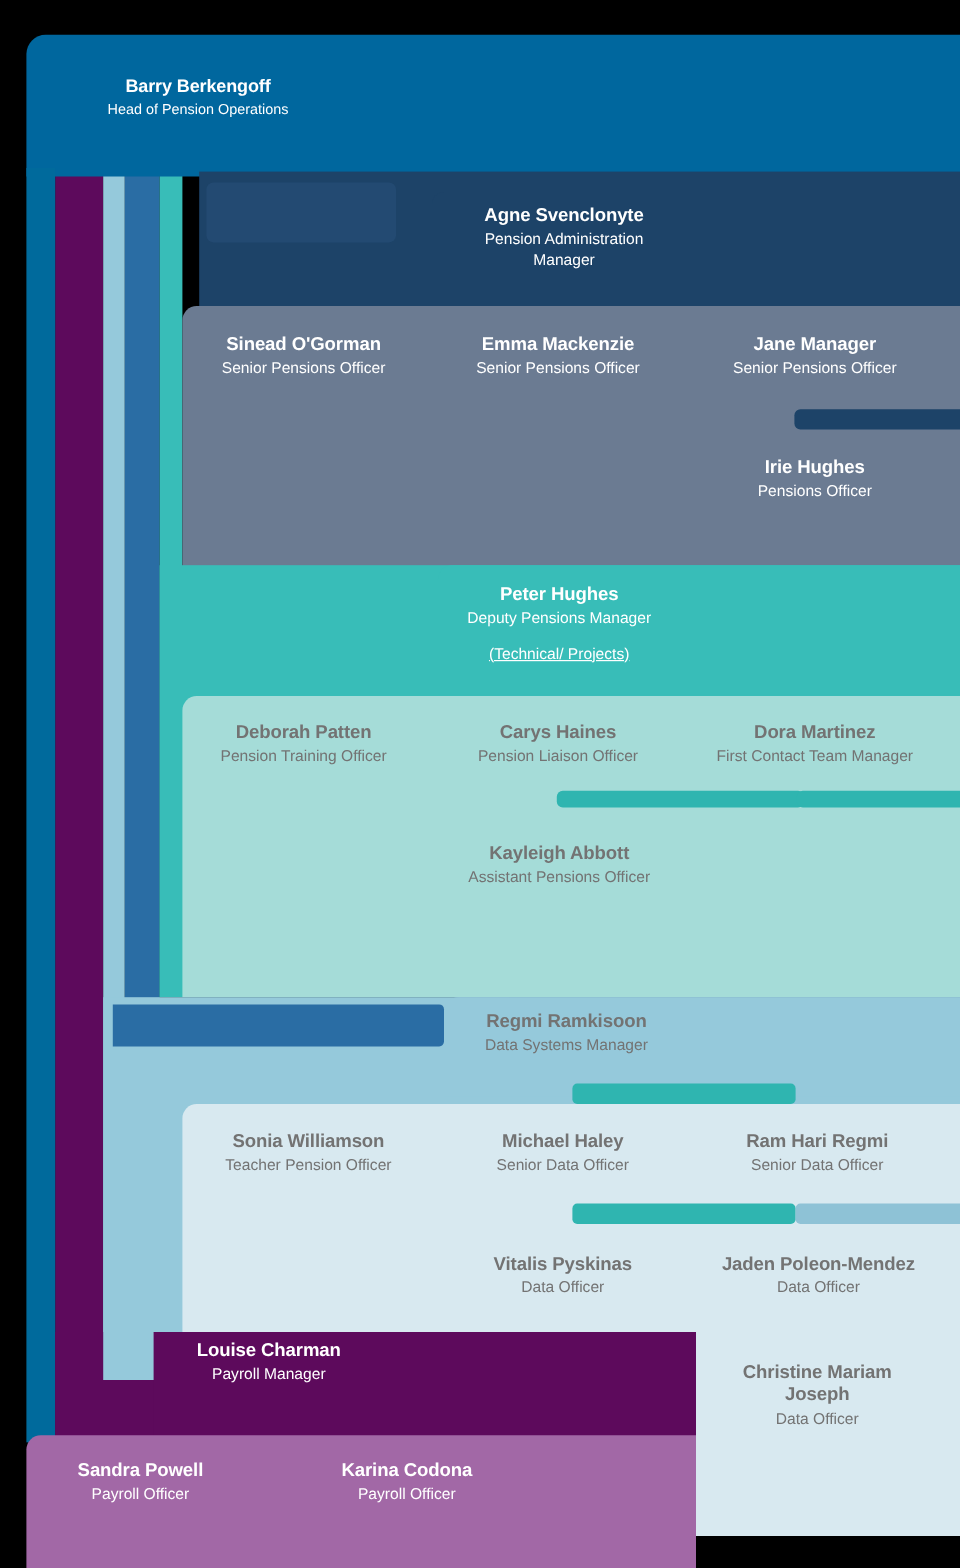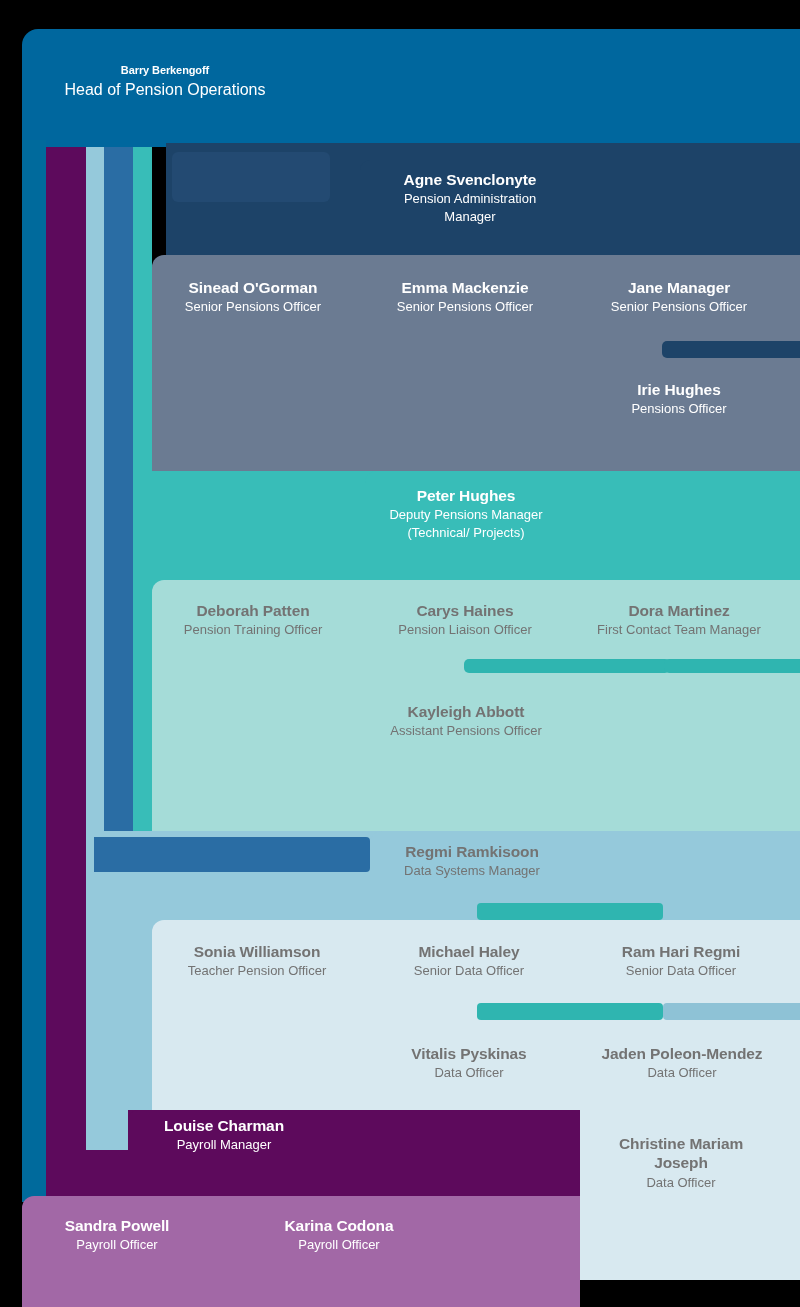--- a/index.html
+++ b/index.html
@@ -39,22 +39,22 @@
     font-weight: normal;
     font-size: 13px;
     line-height: 1.32;
     display: block;
     margin-top: 1px;
   }
   .on-dark .nm, .on-dark .ti { color: #ffffff; }
   .on-light .nm, .on-light .ti { color: #737373; }
 
   
-  #node-root .nm { font-size: 11px; }
-  #node-root .ti { font-size: 16px; }
+  #node-root .nm { font-size: 15px; }
+  #node-root .ti { font-size: 12px; }
 </style>
 </head>
 <body>
 
 <div id="chart-root">
 
   <div class="bar" style="left:46px; top:143px; width:40px; height:1064px; background:#5d0a5c;"></div>
   <div class="bar" style="left:86px; top:143px; width:18px; height:1067px; background:#95c9db;"></div>
   <div class="bar" style="left:104px; top:143px; width:29px; height:718px; background:#2a6da4;"></div>
   <div class="bar" style="left:133px; top:143px; width:19px; height:688px; background:#38bdb8;"></div>
@@ -105,21 +105,21 @@
   </div>
 
   <div class="panel" style="left:133px; top:471px; width:679px; height:360px;
               background:#38bdb8;"></div>
   <div class="panel" style="left:365px; top:471px; width:447px; height:108px;
               background:#38bdb8; border-radius:12px 0 0 0;"></div>
 
   <div class="node on-dark" style="left:380px; top:486px; width:172px;">
     <span class="nm">Peter Hughes</span>
     <span class="ti">Deputy Pensions Manager</span>
-    <span class="ti" style="margin-top:0;">(Technical/ Projects)</span>
+    <span class="ti" style="margin-top:12px;text-decoration:underline;">(Technical/ Projects)</span>
   </div>
 
   <div class="panel" style="left:152px; top:580px; width:660px; height:251px;
               background:#a5dcd8; border-radius:12px 0 0 0;"></div>
 
   <div class="node on-light" style="left:168px; top:601px; width:170px;">
     <span class="nm">Deborah Patten</span>
     <span class="ti">Pension Training Officer</span>
   </div>
   <div class="node on-light" style="left:380px; top:601px; width:170px;">

